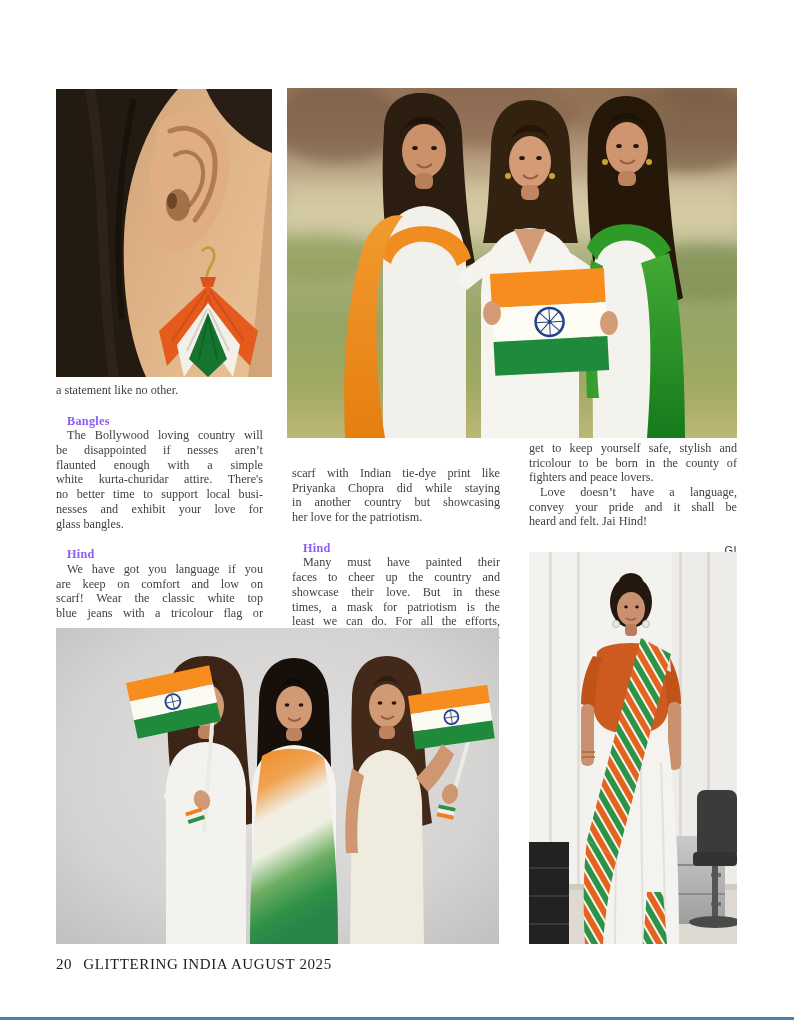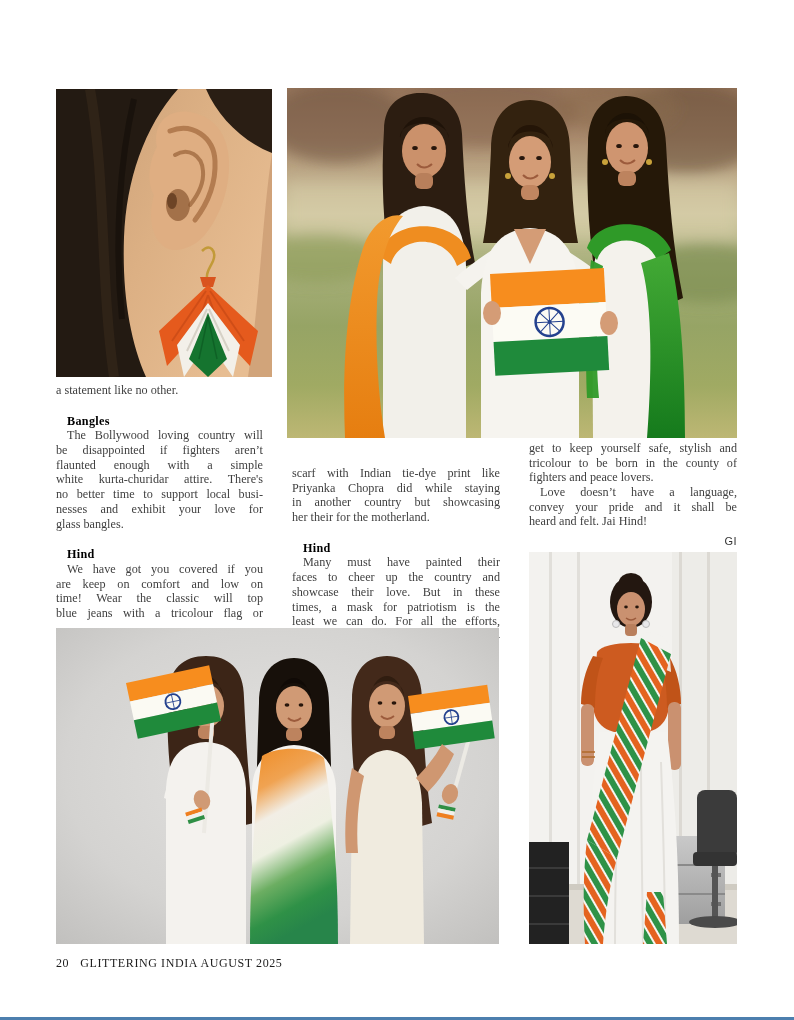--- a/index.html
+++ b/index.html
@@ -4,25 +4,25 @@
 <style>
   html,body{margin:0;padding:0;background:#fff;}
   .page{position:relative;width:794px;height:1020px;background:#ffffff;overflow:hidden;
         font-family:"Liberation Serif","DejaVu Serif",serif;color:#3f3f3f;}
   .photo{position:absolute;overflow:hidden;}
   .photo svg{display:block;width:100%;height:100%;}
   .col{position:absolute;font-size:12.2px;}
   .ln{height:14.7px;line-height:14.7px;overflow:hidden;text-align:justify;}
   .j{text-align-last:justify;}
   .ind{text-indent:11px;}
-  .h{font-weight:bold;color:#000000;text-indent:11px;height:14.7px;line-height:14.7px;letter-spacing:.3px;}
+  .h{font-weight:bold;color:#8b5cf6;text-indent:11px;height:14.7px;line-height:14.7px;letter-spacing:.3px;}
   .sp{height:16px;}
   .mark{text-align:right;font-family:"Liberation Sans",sans-serif;font-size:11px;color:#333;
-        height:14px;line-height:14px;margin-top:5px;letter-spacing:.5px;}
-  .footer{position:absolute;left:56px;top:956px;font-size:12px;color:#1d1d1d;letter-spacing:.6px;}
+        height:14px;line-height:14px;margin-top:14px;letter-spacing:.5px;}
+  .footer{position:absolute;left:56px;top:956px;font-size:15px;color:#1d1d1d;letter-spacing:.6px;}
   .footer .pn{display:inline-block;margin-right:11px;}
   .rule{position:absolute;left:0;top:1017px;width:794px;height:3px;background:#4d7fae;}
 </style>
 </head>
 <body>
 
 <div class="page">
 
   <div class="photo" style="left:56px;top:89px;width:216px;height:288px;" aria-label="Close-up of a woman's ear wearing a tricolour tassel earring">
     <svg viewBox="0 0 216 288" preserveAspectRatio="none">
@@ -143,38 +143,38 @@
       <ellipse cx="205" cy="225" rx="9" ry="12" fill="#d49c76"></ellipse>
       <ellipse cx="322" cy="235" rx="9" ry="12" fill="#d49c76"></ellipse>
     </svg>
   </div>
 
   <div class="col" style="left:56px;top:383px;width:207px;">
       <div class="ln">a statement like no other.</div>
       <div class="sp"></div>
       <div class="h">Bangles</div>
       <div class="ln j ind">The Bollywood loving country will</div>
-      <div class="ln j">be disappointed if fighters aren’t</div>
+      <div class="ln j">be disappointed if nesses aren’t</div>
       <div class="ln j">flaunted enough with a simple</div>
       <div class="ln j">white kurta-churidar attire. There's</div>
       <div class="ln j">no better time to support local busi-</div>
       <div class="ln j">nesses and exhibit your love for</div>
       <div class="ln">glass bangles.</div>
       <div class="sp"></div>
       <div class="h">Hind</div>
-      <div class="ln j ind">We have got you covered if you</div>
+      <div class="ln j ind">We have got you language if you</div>
       <div class="ln j">are keep on comfort and low on</div>
-      <div class="ln j">time! Wear the classic will top</div>
+      <div class="ln j">scarf! Wear the classic white top</div>
       <div class="ln j">blue jeans with a tricolour flag or</div>
     </div>
   <div class="col" style="left:292px;top:466px;width:208px;">
       <div class="ln j">scarf with Indian tie-dye print like</div>
       <div class="ln j">Priyanka Chopra did while staying</div>
       <div class="ln j">in another country but showcasing</div>
-      <div class="ln">her their for the motherland.</div>
+      <div class="ln">her love for the patriotism.</div>
       <div class="sp"></div>
       <div class="h">Hind</div>
       <div class="ln j ind">Many must have painted their</div>
       <div class="ln j">faces to cheer up the country and</div>
       <div class="ln j">showcase their love. But in these</div>
       <div class="ln j">times, a mask for patriotism is the</div>
       <div class="ln j">least we can do. For all the efforts,</div>
       <div class="ln j">our warriors have put in, don’t for-</div>
     </div>
   <div class="col" style="left:529px;top:441px;width:208px;">

